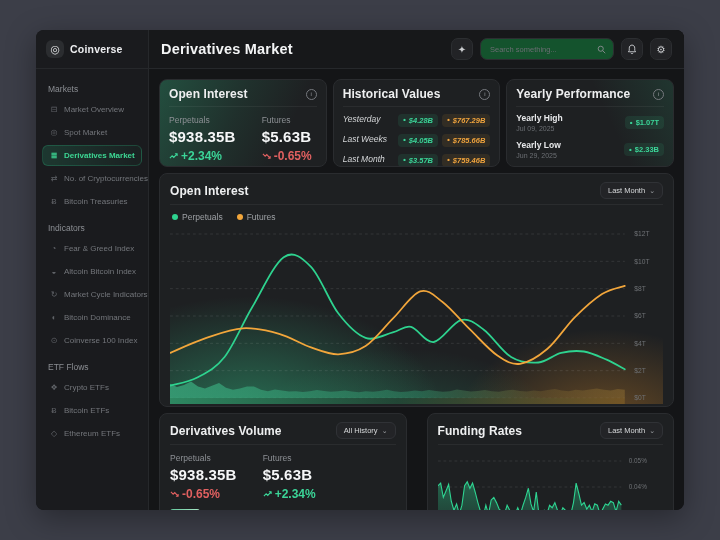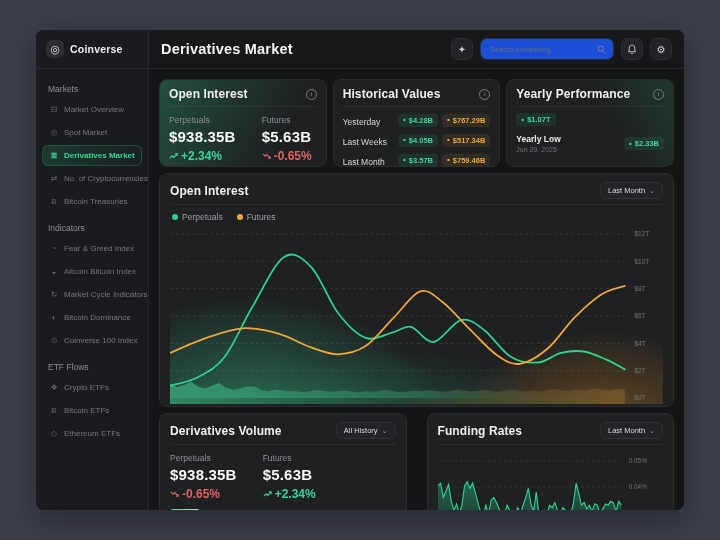--- a/index.html
+++ b/index.html
@@ -23,42 +23,42 @@
   .nav-item{display:flex;align-items:center;gap:5px;padding:5px 6px;margin:2px 0;border-radius:6px;border:1px solid transparent;color:#73767B;font-size:8px;cursor:pointer;white-space:nowrap;}
   .nav-item .glyph{width:10px;flex-shrink:0;text-align:center;font-size:8px;color:#606368;}
   .nav-item.active{background:linear-gradient(90deg,rgba(46,211,145,.16),rgba(46,211,145,.03));border-color:rgba(46,211,145,.22);color:#3DD794;font-weight:700;}
   .nav-item.active .glyph{color:#3DD794;}
   
   .main{flex:1;min-width:0;display:flex;flex-direction:column;background:#141517;}
   .topbar{height:38px;flex-shrink:0;background:#17181A;border-bottom:1px solid #26282B;display:flex;align-items:center;padding:0 12px;}
   .page-title{font-size:14.5px;font-weight:700;color:#F3F4F5;letter-spacing:.2px;}
   .topbar-right{margin-left:auto;display:flex;align-items:center;gap:7px;}
   .icon-btn{width:22px;height:22px;border-radius:7px;background:#222326;border:1px solid #2C2E31;color:#CBCDD0;display:flex;align-items:center;justify-content:center;font-size:10px;cursor:pointer;padding:0;}
-  .search-box{width:118px;height:20px;border-radius:7px;background:#1d4ed8;border:1px solid #2C2E31;display:flex;align-items:center;padding:0 7px;gap:4px;}
+  .search-box{width:118px;height:20px;border-radius:7px;background:#14532d;border:1px solid #2C2E31;display:flex;align-items:center;padding:0 7px;gap:4px;}
   .search-input{flex:1;min-width:0;background:none;border:none;outline:none;color:#CBCDD0;font-size:7.5px;font-family:"Liberation Sans",sans-serif;}
   .search-input::placeholder{color:#6A6D72;}
   .content{flex:1;min-height:0;padding:10px;display:flex;flex-direction:column;gap:6px;overflow:hidden;}
   
   .card{background:#1E2022;border:1px solid #2A2C2F;border-radius:8px;position:relative;overflow:hidden;box-sizing:border-box;}
   .cards-row{display:flex;gap:6px;flex-shrink:0;}
   .stat-card{flex:1;height:88px;padding:7px 9px;}
   .green-tint{background:linear-gradient(115deg,rgba(47,186,130,.30),rgba(47,186,130,.10) 45%,rgba(30,32,34,0) 74%),#1E2022;}
   .teal-edge{background:linear-gradient(245deg,rgba(47,186,130,.14),rgba(30,32,34,0) 40%),#1E2022;}
   .card-head{display:flex;align-items:center;justify-content:space-between;padding-bottom:5px;border-bottom:1px solid rgba(255,255,255,.055);}
   .card-title{font-size:12px;font-weight:700;color:#EEEFF0;letter-spacing:.1px;}
   .info-icon{width:9px;height:9px;flex-shrink:0;border:1px solid #76797E;border-radius:50%;color:#9B9EA2;font-size:6px;line-height:9px;text-align:center;font-style:normal;}
   
   .stats-row{display:flex;gap:26px;padding-top:8px;}
   .stat .s-label{font-size:8.5px;color:#8D9095;margin-bottom:3px;}
   .stat .s-value{font-size:15px;font-weight:700;color:#F6F7F8;letter-spacing:.2px;}
   .stat .s-change{display:flex;align-items:center;gap:3px;font-size:12px;font-weight:700;margin-top:4px;}
   .up{color:#3BD598;} .down{color:#E06060;}
   
   .hv-rows{padding-top:3px;}
-  .hv-row{display:flex;align-items:flex-end;padding:3.5px 0;}
+  .hv-row{display:flex;align-items:flex-start;padding:3.5px 0;font-style:italic;}
   .hv-label{flex:1;font-size:8.5px;color:#D5D7D9;}
   .hv-badges{display:flex;gap:4px;}
   .badge{display:inline-flex;align-items:center;gap:3px;border-radius:4px;padding:2px 5px;font-size:7.5px;font-weight:700;white-space:nowrap;}
   .badge .dot{font-size:8px;line-height:1;}
   .badge.green{color:#3BD598;background:rgba(59,213,152,.10);}
   .badge.orange{color:#EFA33D;background:rgba(239,163,61,.10);}
   
   .yp-rows{padding-top:2px;}
   .yp-row{display:flex;align-items:center;padding:4px 0;}
   .yp-left{flex:1;}
@@ -237,21 +237,21 @@
               </div>
               <div class="hv-row">
                 <span class="hv-label">Last Weeks</span>
                 <span class="hv-badges">
                   <span class="badge green">
                     <span class="dot">•</span>
                     <span>$4.05B</span>
                   </span>
                   <span class="badge orange">
                     <span class="dot">•</span>
-                    <span>$517.34B</span>
+                    <span>$785.66B</span>
                   </span>
                 </span>
               </div>
               <div class="hv-row">
                 <span class="hv-label">Last Month</span>
                 <span class="hv-badges">
                   <span class="badge green">
                     <span class="dot">•</span>
                     <span>$3.57B</span>
                   </span>
@@ -264,20 +264,24 @@
             </div>
         </div>
 
         <div class="card stat-card teal-edge">
           <div class="card-head">
             <span class="card-title">Yearly Performance</span>
             <span class="info-icon">i</span>
           </div>
           <div class="yp-rows" id="yp-rows">
               <div class="yp-row">
+                <div class="yp-left">
+                  <div class="yp-title">Yearly High</div>
+                  <div class="yp-date">Jul 09, 2025</div>
+                </div>
                 <span class="badge green">
                   <span class="dot">•</span>
                   <span>$1.07T</span>
                 </span>
               </div>
               <div class="yp-row">
                 <div class="yp-left">
                   <div class="yp-title">Yearly Low</div>
                   <div class="yp-date">Jun 29, 2025</div>
                 </div>

